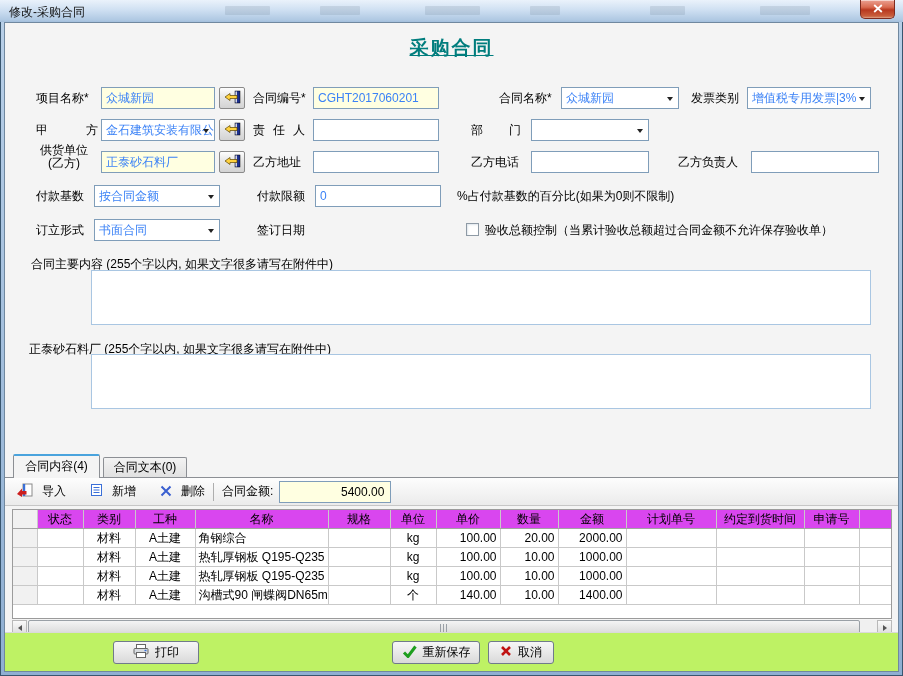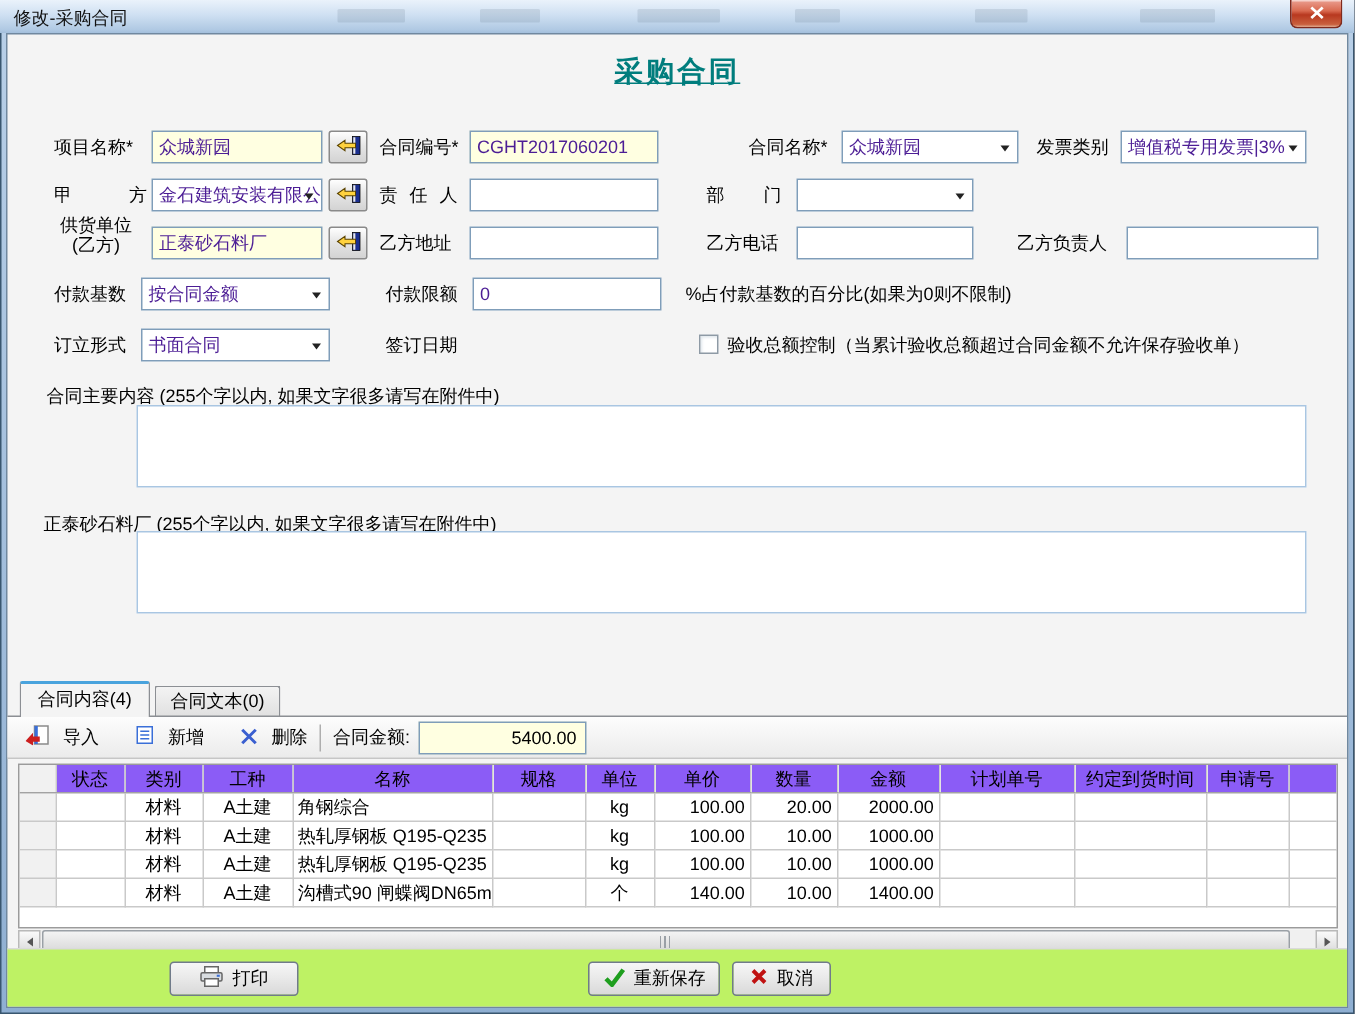--- a/index.html
+++ b/index.html
@@ -17,21 +17,21 @@
     display:flex;align-items:center;justify-content:center;box-shadow:inset 0 1px 0 rgba(255,255,255,.55);}
   
   .client{position:absolute;left:4px;top:22px;right:4px;bottom:4px;background:#f4f4f4;
     border:1px solid #70889f;box-sizing:border-box;}
   .page-title{position:absolute;left:0;right:0;top:12px;text-align:center;color:#007d7d;
     font-size:19px;font-weight:bold;text-decoration:underline;letter-spacing:2px;}
   .lbl{position:absolute;height:16px;line-height:16px;white-space:nowrap;}
   .lbl.justify{text-align:justify;text-align-last:justify;}
   .lbl2{position:absolute;text-align:center;line-height:13px;white-space:nowrap;}
   .inp,.combo,.datefield,.ta{position:absolute;box-sizing:border-box;border:1px solid #7f9db9;background:#fff;
-    font-family:inherit;font-size:12px;color:#4c1d95;}
+    font-family:inherit;font-size:12px;color:#3b82f6;}
   .inp{height:22px;padding:0 4px;outline:none;}
   .yellow{background:#ffffe1;}
   .combo{height:22px;line-height:20px;padding:0 16px 0 4px;overflow:hidden;white-space:nowrap;cursor:default;}
   .combo .ar,.datefield .ar{position:absolute;right:5px;top:9px;width:0;height:0;
     border-left:3.5px solid transparent;border-right:3.5px solid transparent;border-top:4px solid #222;}
   .datefield{height:22px;line-height:20px;padding:0 30px 0 4px;white-space:nowrap;cursor:default;}
   .datefield .cal{position:absolute;right:14px;top:4px;}
   .hand-btn{position:absolute;width:26px;height:22px;box-sizing:border-box;border:1px solid #8a8a8a;border-radius:2px;
     background:linear-gradient(#fefefe,#e6e6e6 45%,#d3d3d3);display:flex;align-items:center;justify-content:center;cursor:pointer;}
   .chk{position:absolute;width:13px;height:13px;box-sizing:border-box;border:1px solid #8e9aa5;background:#fff;
@@ -51,21 +51,21 @@
     display:flex;align-items:center;padding-left:12px;z-index:2;}
   .tool-item{display:flex;align-items:flex-end;gap:9px;margin-right:24px;cursor:pointer;white-space:nowrap;}
   .tool-sep{width:1px;height:18px;background:#aeaeae;margin-right:8px;}
   .amount-lbl{margin-right:6px;white-space:nowrap;}
   .amount-inp{width:112px;height:22px;box-sizing:border-box;border:1px solid #7f9db9;background:#ffffe1;
     text-align:right;padding:0 6px;font-family:inherit;font-size:12px;}
   
   .grid-wrap{position:absolute;left:7px;top:486px;width:880px;height:110px;background:#fff;
     border:1px solid #9b9b9b;box-sizing:border-box;overflow:hidden;}
   .grid{border-collapse:collapse;table-layout:fixed;width:100%;font-size:12px;}
-  .grid th{height:18px;font-weight:normal;background:#8b5cf6;border-right:1px solid #c9c9c9;
+  .grid th{height:18px;font-weight:normal;background:#d946ef;border-right:1px solid #c9c9c9;
     border-bottom:1px solid #a3a3a3;padding:0 2px;overflow:hidden;white-space:nowrap;text-align:center;}
   .grid td{height:18px;border-right:1px solid #c9c9c9;border-bottom:1px solid #c9c9c9;
     padding:0 3px;overflow:hidden;white-space:nowrap;background:#fff;}
   .grid .ind{background:#f1f1f1;}
   .grid .c{text-align:center}.grid .r{text-align:right}.grid .l{text-align:left}
   .grid th.fill,.grid td.fill{border-right:none;}
   
   .hscroll{position:absolute;left:7px;top:597px;width:880px;height:15px;background:#f0f0f0;}
   .sb-btn{position:absolute;top:0;width:15px;height:15px;box-sizing:border-box;border:1px solid #b9b9b9;
     background:linear-gradient(#fafafa,#dcdcdc);display:flex;align-items:center;justify-content:center;cursor:pointer;}

